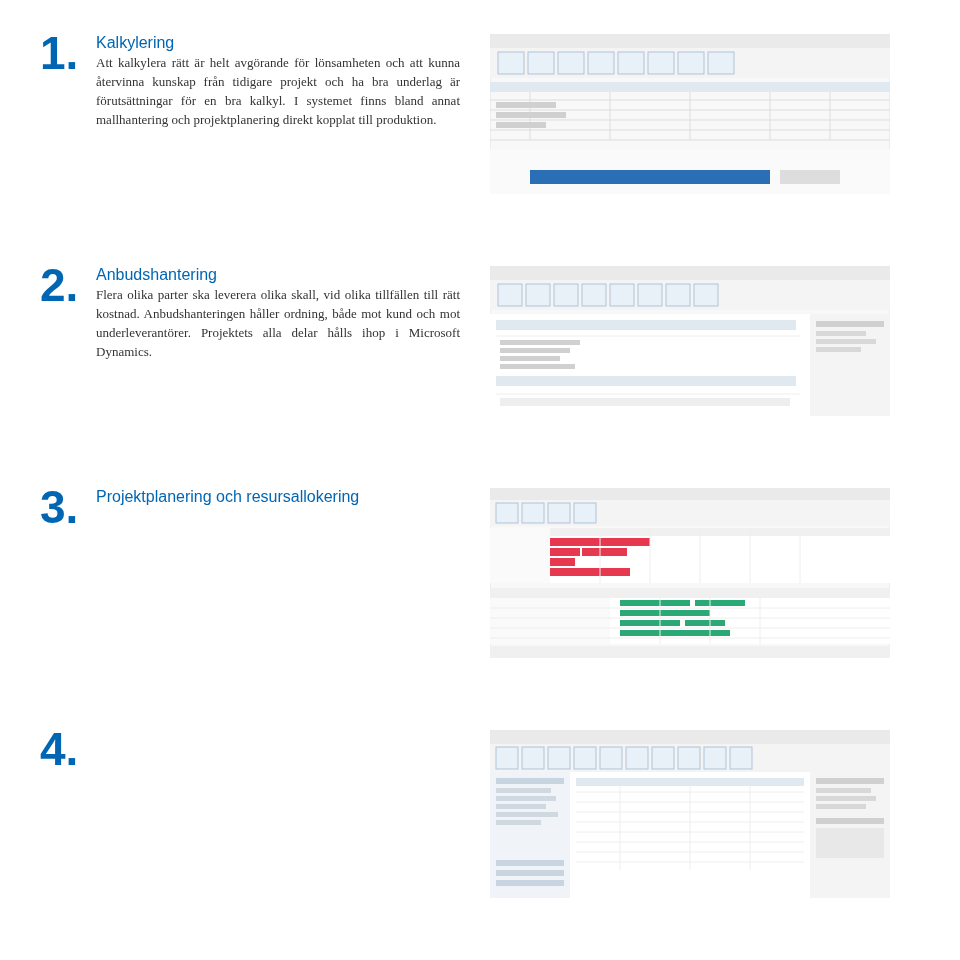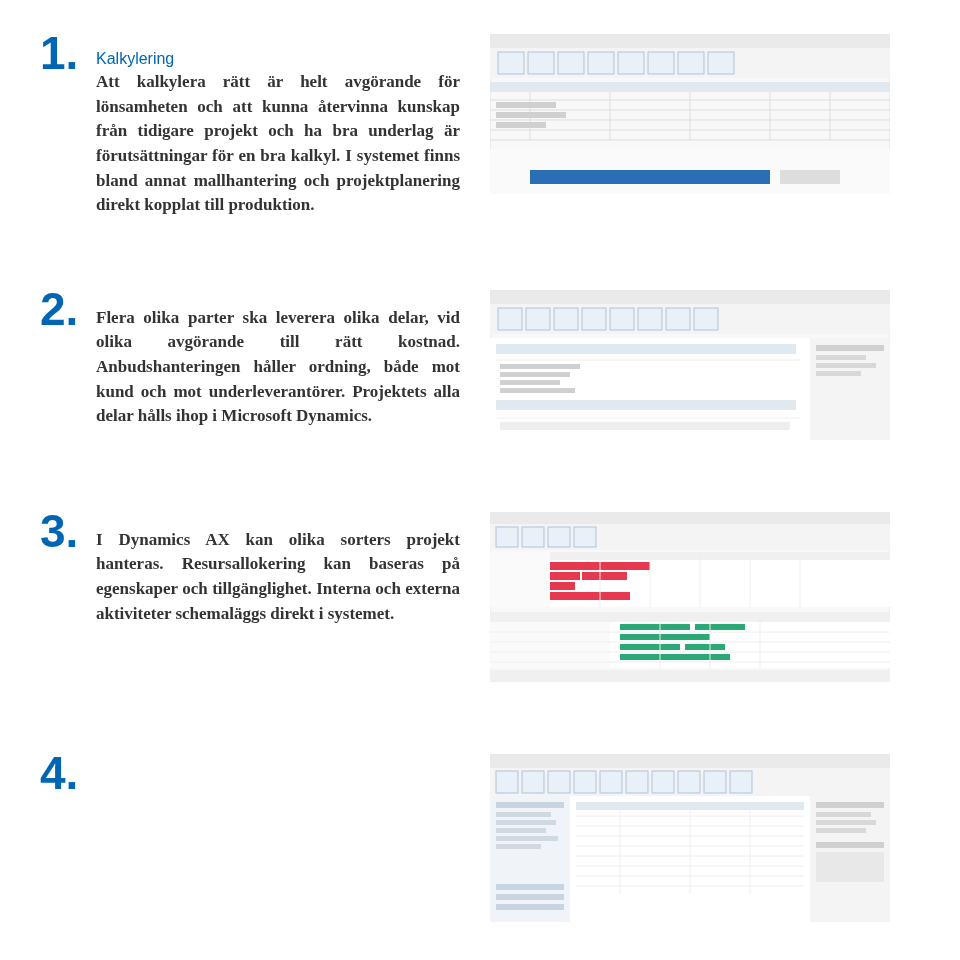--- a/index.html
+++ b/index.html
@@ -27,35 +27,33 @@
     font-size: 46px;
     font-weight: bold;
     color: #0066b3;
     line-height: 1;
     margin-right: 16px;
     min-width: 40px;
   }
   .text-block {
     flex: 1;
     padding-top: 4px;
-    margin-top: 16px;
   }
   .heading {
     font-family: Arial, Helvetica, sans-serif;
     font-size: 16px;
     color: #0066b3;
     font-weight: normal;
     margin-bottom: 2px;
   }
   .body {
-    font-size: 17px;
+    font-size: 13px;
     line-height: 1.45;
     color: #333;
     text-align: justify;
-    font-weight: bold;
   }
   .screenshot {
     flex: 0 0 400px;
     margin-top: 4px;
   }
   .screenshot svg { display:block; }
 </style>
 </head>
 <body>
 
@@ -98,21 +96,22 @@
       <rect x="40" y="136" width="240" height="14" fill="#2a6eb5"></rect>
       <rect x="290" y="136" width="60" height="14" fill="#ddd"></rect>
     </svg>
   </div>
 </div>
 
 <div class="row">
   <div class="content-col">
     <div class="number">2.</div>
     <div class="text-block">
-      <div class="body">Flera olika parter ska leverera olika delar, vid olika avgörande till rätt kostnad. Anbudshanteringen håller ordning, både mot kund och mot underleverantörer. Projektets alla delar hålls ihop i Microsoft Dynamics.</div>
+      <div class="heading">Anbudshantering</div>
+      <div class="body">Flera olika parter ska leverera olika skall, vid olika tillfällen till rätt kostnad. Anbudshanteringen håller ordning, både mot kund och mot underleverantörer. Projektets alla delar hålls ihop i Microsoft Dynamics.</div>
     </div>
   </div>
   <div class="screenshot">
     <svg width="400" height="150" viewBox="0 0 400 150">
       <rect x="0" y="0" width="400" height="150" fill="#f8f8f8" stroke="#ccc" stroke-width="0.5"></rect>
       <rect x="0" y="0" width="400" height="14" fill="#eaeaea"></rect>
       <rect x="0" y="14" width="400" height="30" fill="#f4f4f4"></rect>
       <rect x="8" y="18" width="24" height="22" fill="#e8f0f8" stroke="#b0c4d8"></rect>
       <rect x="36" y="18" width="24" height="22" fill="#e8f0f8" stroke="#b0c4d8"></rect>
       <rect x="64" y="18" width="24" height="22" fill="#e8f0f8" stroke="#b0c4d8"></rect>
@@ -137,21 +136,21 @@
       <rect x="326" y="73" width="60" height="5" fill="#d8d8d8"></rect>
       <rect x="326" y="81" width="45" height="5" fill="#d8d8d8"></rect>
     </svg>
   </div>
 </div>
 
 <div class="row">
   <div class="content-col">
     <div class="number">3.</div>
     <div class="text-block">
-      <div class="body">I Dynamics AX kan olika sorters projekt hanteras. Resursallokering kan baseras på egenskaper och tillgänglighet. Interna och externa aktiviteter schemaläggs direkt i systemet.</div>
+      <div class="heading">Projektplanering och resursallokering</div>
     </div>
   </div>
   <div class="screenshot">
     <svg width="400" height="170" viewBox="0 0 400 170">
       <rect x="0" y="0" width="400" height="170" fill="#f8f8f8" stroke="#ccc" stroke-width="0.5"></rect>
       <rect x="0" y="0" width="400" height="12" fill="#eaeaea"></rect>
       <rect x="0" y="12" width="400" height="26" fill="#f4f4f4"></rect>
       <rect x="6" y="15" width="22" height="20" fill="#e8f0f8" stroke="#b0c4d8"></rect>
       <rect x="32" y="15" width="22" height="20" fill="#e8f0f8" stroke="#b0c4d8"></rect>
       <rect x="58" y="15" width="22" height="20" fill="#e8f0f8" stroke="#b0c4d8"></rect>

